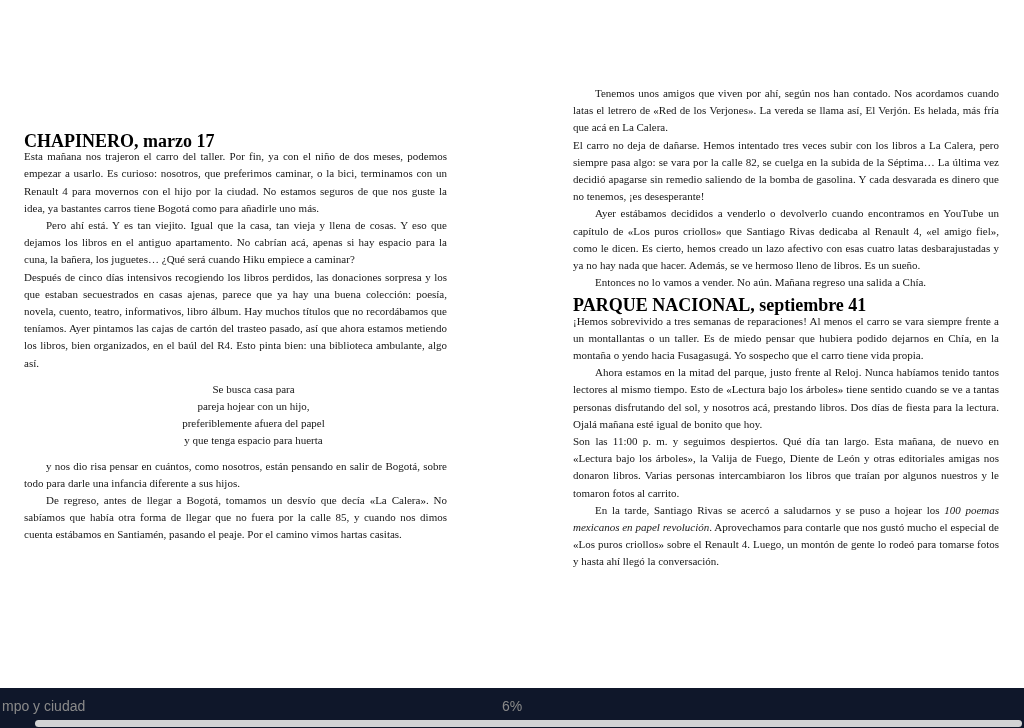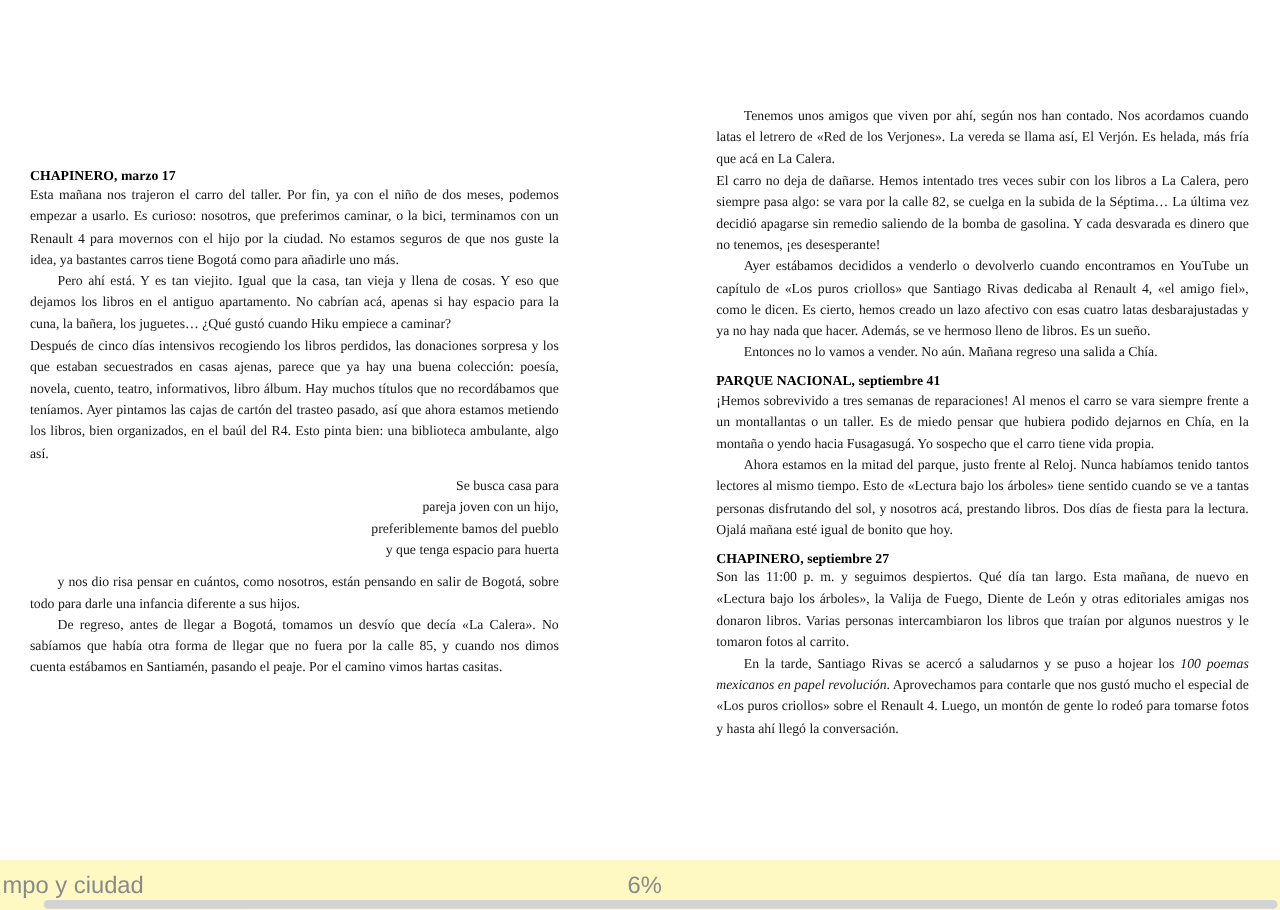--- a/index.html
+++ b/index.html
@@ -13,40 +13,40 @@
   }
   .page {
     position: absolute;
     font-size: 11px;
     line-height: 17.2px;
     text-align: justify;
   }
   #left-page  { left: 24px;  top: 127px; width: 423px; }
   #right-page { left: 573px; top: 85px;  width: 426px; }
   .entry-heading {
-    font-size: 11px;
+    font-size: 18px;
     font-weight: bold;
     margin: 6px 0 -2px 0;
     text-align: left;
     color: #000000;
   }
   .para { margin: 0; }
   .para.indent { text-indent: 22px; }
   .verse {
     margin: 9px 0 8px 36px;
-    text-align: right;
+    text-align: center;
   }
   .verse div { white-space: nowrap; }
   .book-italic { font-style: italic; }
   .reader-footer {
     position: absolute;
     left: 0; right: 0; bottom: 0; height: 40px;
-    background: #fef9c3;
+    background: #0f172a;
     font-family: "Liberation Sans", sans-serif;
-    font-size: 19px;
+    font-size: 14px;
     color: #8a8a8a;
   }
   .footer-title {
     position: absolute;
     left: 2px; top: 10px;
     white-space: nowrap;
   }
   .footer-progress {
     position: absolute;
     left: 502px; top: 10px;
@@ -57,46 +57,45 @@
     background: #d2d3d4;
     border-radius: 4px;
   }
 </style>
 </head>
 <body>
 
 <div class="page" id="left-page">
   <div class="entry-heading">CHAPINERO, marzo 17</div>
   <p class="para">Esta mañana nos trajeron el carro del taller. Por fin, ya con el niño de dos meses, podemos empezar a usarlo. Es curioso: nosotros, que preferimos caminar, o la bici, terminamos con un Renault 4 para movernos con el hijo por la ciudad. No estamos seguros de que nos guste la idea, ya bastantes carros tiene Bogotá como para añadirle uno más.</p>
-  <p class="para indent">Pero ahí está. Y es tan viejito. Igual que la casa, tan vieja y llena de cosas. Y eso que dejamos los libros en el antiguo apartamento. No cabrían acá, apenas si hay espacio para la cuna, la bañera, los juguetes… ¿Qué gustó cuando Hiku empiece a caminar?</p>
+  <p class="para indent">Pero ahí está. Y es tan viejito. Igual que la casa, tan vieja y llena de cosas. Y eso que dejamos los libros en el antiguo apartamento. No cabrían acá, apenas si hay espacio para la cuna, la bañera, los juguetes… ¿Qué será cuando Hiku empiece a caminar?</p>
 
   <p class="para">Después de cinco días intensivos recogiendo los libros perdidos, las donaciones sorpresa y los que estaban secuestrados en casas ajenas, parece que ya hay una buena colección: poe­sía, novela, cuento, teatro, informativos, libro álbum. Hay muchos títulos que no recordá­bamos que teníamos. Ayer pintamos las cajas de cartón del trasteo pasado, así que ahora estamos metiendo los libros, bien organizados, en el baúl del R4. Esto pinta bien: una biblioteca ambulante, algo así.</p>
 
   <div class="verse">
     <div>Se busca casa para</div>
-    <div>pareja joven con un hijo,</div>
-    <div>preferiblemente bamos del pueblo</div>
+    <div>pareja hojear con un hijo,</div>
+    <div>preferiblemente afuera del papel</div>
     <div>y que tenga espacio para huerta</div>
   </div>
   <p class="para indent">y nos dio risa pensar en cuántos, como nosotros, están pensando en salir de Bogotá, sobre todo para darle una infancia diferente a sus hijos.</p>
   <p class="para indent">De regreso, antes de llegar a Bogotá, tomamos un desvío que decía «La Calera». No sabíamos que había otra forma de llegar que no fuera por la calle 85, y cuando nos dimos cuenta estábamos en Santiamén, pasando el peaje. Por el camino vimos hartas casitas.</p>
 </div>
 
 <div class="page" id="right-page">
   <p class="para indent">Tenemos unos amigos que viven por ahí, según nos han contado. Nos acordamos cuando latas el letrero de «Red de los Verjones». La vereda se llama así, El Verjón. Es helada, más fría que acá en La Calera.</p>
 
   <p class="para">El carro no deja de dañarse. Hemos intentado tres veces subir con los libros a La Calera, pero siempre pasa algo: se vara por la calle 82, se cuelga en la subida de la Séptima… La última vez decidió apagarse sin remedio saliendo de la bomba de gasolina. Y cada desva­rada es dinero que no tenemos, ¡es desesperante!</p>
   <p class="para indent">Ayer estábamos decididos a venderlo o devolverlo cuando encontramos en YouTube un capítulo de «Los puros criollos» que Santiago Rivas dedicaba al Renault 4, «el amigo fiel», como le dicen. Es cierto, hemos creado un lazo afectivo con esas cuatro latas desba­rajustadas y ya no hay nada que hacer. Además, se ve hermoso lleno de libros. Es un sueño.</p>
   <p class="para indent">Entonces no lo vamos a vender. No aún. Mañana regreso una salida a Chía.</p>
 
   <div class="entry-heading">PARQUE NACIONAL, septiembre 41</div>
   <p class="para">¡Hemos sobrevivido a tres semanas de reparaciones! Al menos el carro se vara siempre frente a un montallantas o un taller. Es de miedo pensar que hubiera podido dejarnos en Chía, en la montaña o yendo hacia Fusagasugá. Yo sospecho que el carro tiene vida pro­pia.</p>
   <p class="para indent">Ahora estamos en la mitad del parque, justo frente al Reloj. Nunca habíamos tenido tantos lectores al mismo tiempo. Esto de «Lectura bajo los árboles» tiene sentido cuando se ve a tantas personas disfrutando del sol, y nosotros acá, prestando libros. Dos días de fiesta para la lectura. Ojalá mañana esté igual de bonito que hoy.</p>
 
-  <div class="entry-heading">CHAPINERO, septiembre 27</div>
   <p class="para">Son las 11:00 p. m. y seguimos despiertos. Qué día tan largo. Esta mañana, de nuevo en «Lectura bajo los árboles», la Valija de Fuego, Diente de León y otras editoriales amigas nos donaron libros. Varias personas intercambiaron los libros que traían por algunos nues­tros y le tomaron fotos al carrito.</p>
   <p class="para indent">
     <span>En la tarde, Santiago Rivas se acercó a saludarnos y se puso a hojear los </span><span class="book-italic">100 poemas mexicanos en papel revolución</span><span>. Aprovechamos para contarle que nos gustó mucho el especial de «Los puros criollos» sobre el Renault 4. Luego, un montón de gente lo rodeó para tomarse fotos y hasta ahí llegó la conversación.</span>
   </p>
 </div>
 
 <div class="reader-footer">
   <span class="footer-title">mpo y ciudad</span>
   <span class="footer-progress">6%</span>
 </div>

